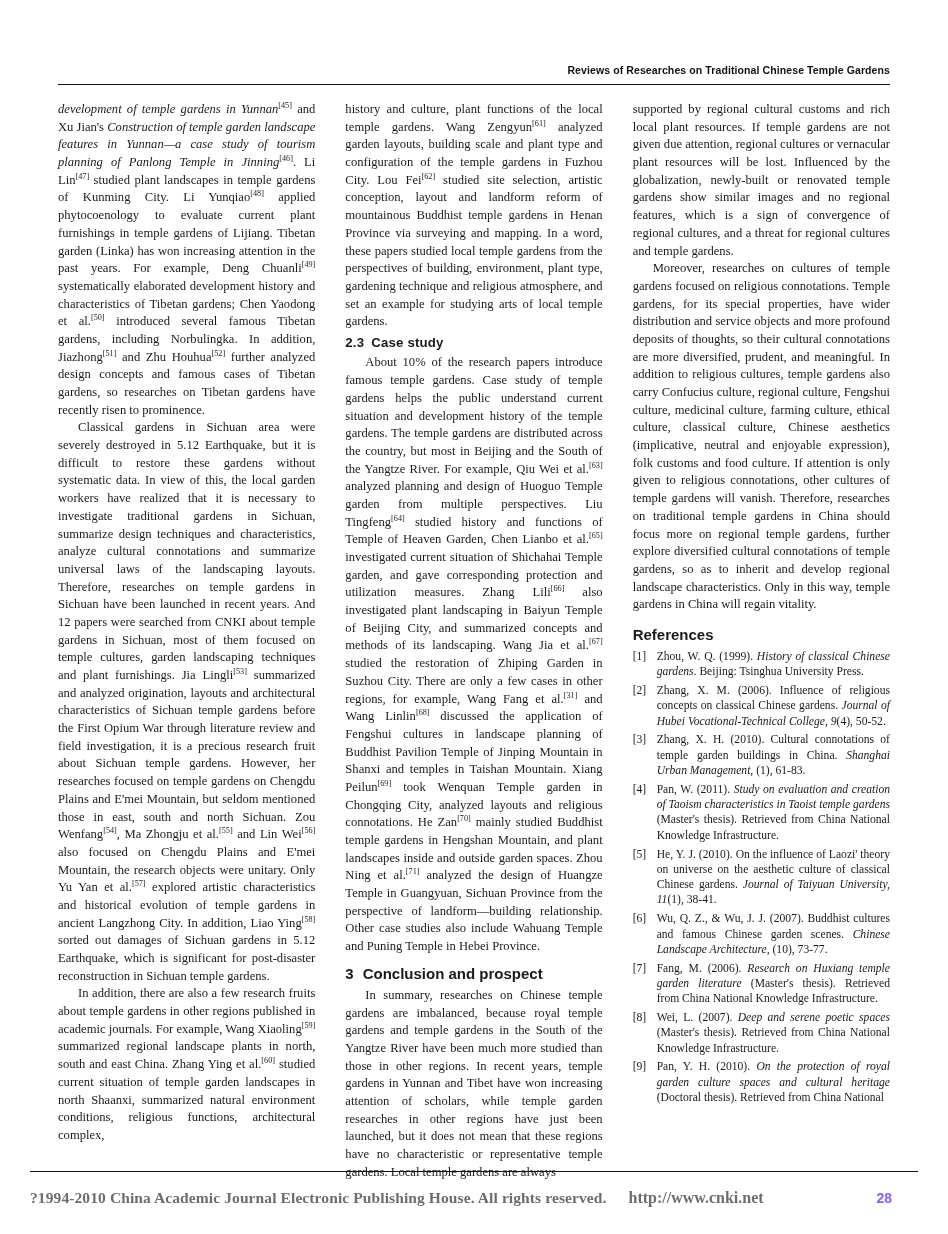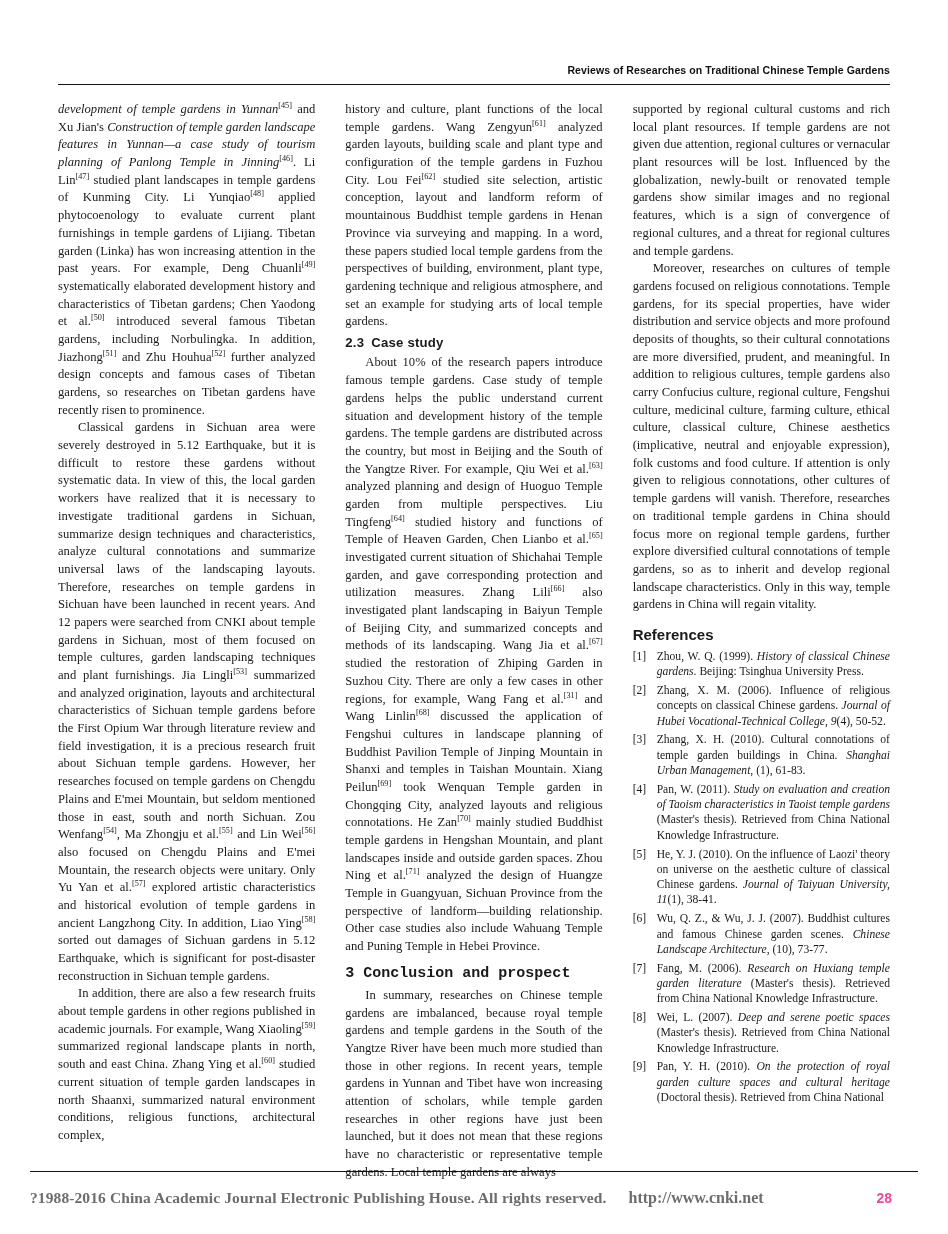--- a/index.html
+++ b/index.html
@@ -70,21 +70,21 @@
   .it { font-style: italic; }
   .sec-head {
     font-family: "Liberation Sans", sans-serif;
     font-size: 13.2px;
     font-weight: bold;
     margin: 3px 0 2px 0;
     letter-spacing: 0.2px;
   }
   .sec-head .num { margin-right: 7px; }
   .sec-head-big {
-    font-family: Liberation Mono, monospace;
+    font-family: Liberation Sans, sans-serif;
     font-size: 15px;
     font-weight: bold;
     margin: 7px 0 3px 0;
   }
   .sec-head-big .num { margin-right: 9px; }
   .byline {
     text-align: right;
     font-size: 12px;
     margin-top: 13px;
     line-height: 1.45;
@@ -137,21 +137,21 @@
   .footer-url {
     font-size: 16px;
     font-weight: bold;
     color: #6d6d6d;
     margin-left: 22px;
   }
   .page-num {
     font-family: "Liberation Sans", sans-serif;
     font-size: 14px;
     font-weight: bold;
-    color: #ec4899;
+    color: #8b5cf6;
     margin-right: 26px;
     text-align: center;
   }
   .footer-left { display: flex; align-items: baseline; }
 </style>
 </head>
 <body>
 
 <div class="page">
 
@@ -198,19 +198,19 @@
         <div class="ref"><span class="rnum">[8]</span><span>Wei, L. (2007). </span><span class="it">Deep and serene poetic spaces</span><span> (Master's thesis). Retrieved from China National Knowledge Infrastructure.</span></div>
         <div class="ref"><span class="rnum">[9]</span><span>Pan, Y. H. (2010). </span><span class="it">On the protection of royal garden culture spaces and cultural heritage</span><span> (Doctoral thesis). Retrieved from China National</span></div>
       </div>
     </div>
 
   </div>
 
   <div class="footer-rule"></div>
   <div class="footer">
     <div class="footer-left">
-      <span class="footer-text">?1988-2016 China Academic Journal Electronic Publishing House. All rights reserved.</span>
+      <span class="footer-text">?1994-2010 China Academic Journal Electronic Publishing House. All rights reserved.</span>
       <span class="footer-url">http://www.cnki.net</span>
     </div>
     <span class="page-num">28</span>
   </div>
 
 </div>
 
 </body></html>

